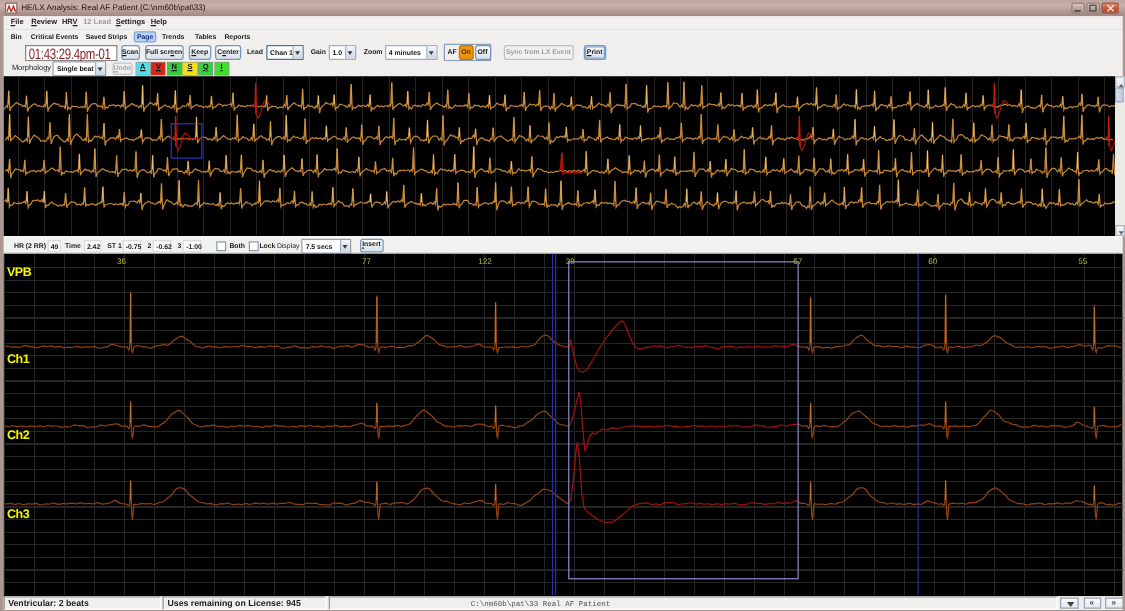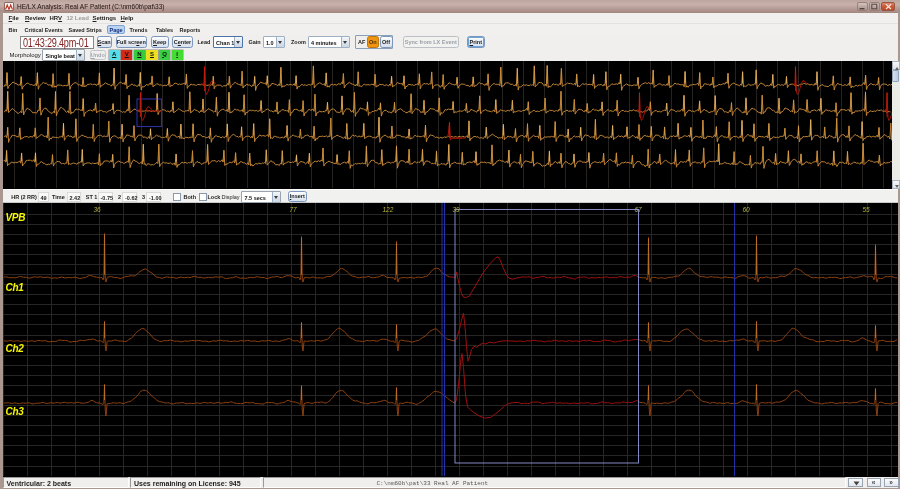--- a/index.html
+++ b/index.html
@@ -39,21 +39,21 @@
 #strip-sb { left:891.5px; top:61px; width:8px; height:127.5px; background:#ebebe8; }
 .sbarr { left:0; width:8px; height:8.5px; background:linear-gradient(#f6f7f8,#dfe3e8); border:1px solid #aab4c0; }
 .sbarr:after { content:""; position:absolute; left:2px; }
 #sb-up:after { top:3px; border:2.5px solid transparent; border-bottom:3px solid #666; }
 #sb-dn:after { top:3.5px; border:2.5px solid transparent; border-top:3px solid #666; }
 #strip-thumb { left:0.5px; top:9px; width:7px; height:12px; background:linear-gradient(90deg,#d7e1ee,#bccadd); border:1px solid #93a5bd; border-radius:1px; }
 #ctrlrow { left:2.5px; top:188.5px; width:895px; height:14.5px; background:#f1f1ef; border-top:1px solid #fbfbfb; border-bottom:1px solid #c9c9c9; }
 .clabel { top:4px; font-size:5.5px; font-weight:bold; color:#222; position:absolute; }
 .cfield { top:2px; height:10.5px; background:#fafaf8; border:1px solid #dadad6; font-size:5.5px; color:#222; padding:2.5px 0 0 2px; position:absolute; font-weight:bold; }
 .chk { top:3.5px; width:8px; height:8px; background:#fff; border:1px solid #8a9aac; position:absolute; }
-#main { left:2.5px; top:203px; width:895px; height:273.5px; background:#000;font-style:italic; }
+#main { left:2.5px; top:203px; width:895px; height:273.5px; background:#000; }
 #statusbar { left:2.5px; top:477px; width:895px; height:10.5px; background:#f0efed; }
 .sbox { position:absolute; top:0; height:10.5px; border:1px solid; border-color:#9a9a9a #fdfdfd #fdfdfd #9a9a9a; padding:2px 0 0 3px; font-size:7px; font-weight:bold; color:#1c1c1c; white-space:nowrap; }
 .sbtn { position:absolute; top:0.5px; height:9.5px; border:1px solid #98a4b2; background:linear-gradient(#fbfcfd,#e2e7ee); text-align:center; color:#444; }
 </style>
 </head>
 <body>
 <div class="abs" id="titlebar"></div>
 <div class="abs" id="title-icon">
     <svg width="8" height="8" viewBox="0 0 8 8" style="position:absolute;left:0.5px;top:0.5px">
       <path d="M0.5 6.5 L2.2 2 L4 6.5 M4 6.5 L5.7 2 L7.5 6.5" stroke="#c03020" stroke-width="1.1" fill="none"></path>

